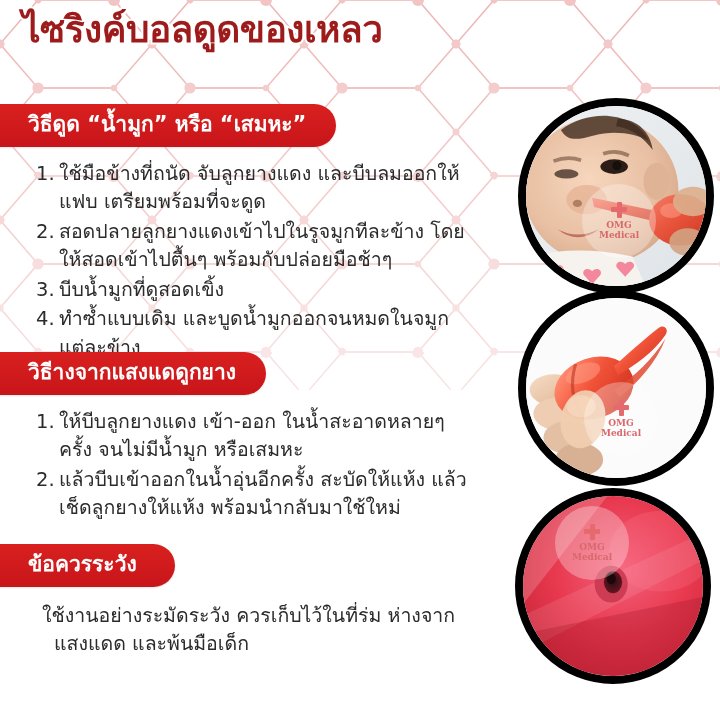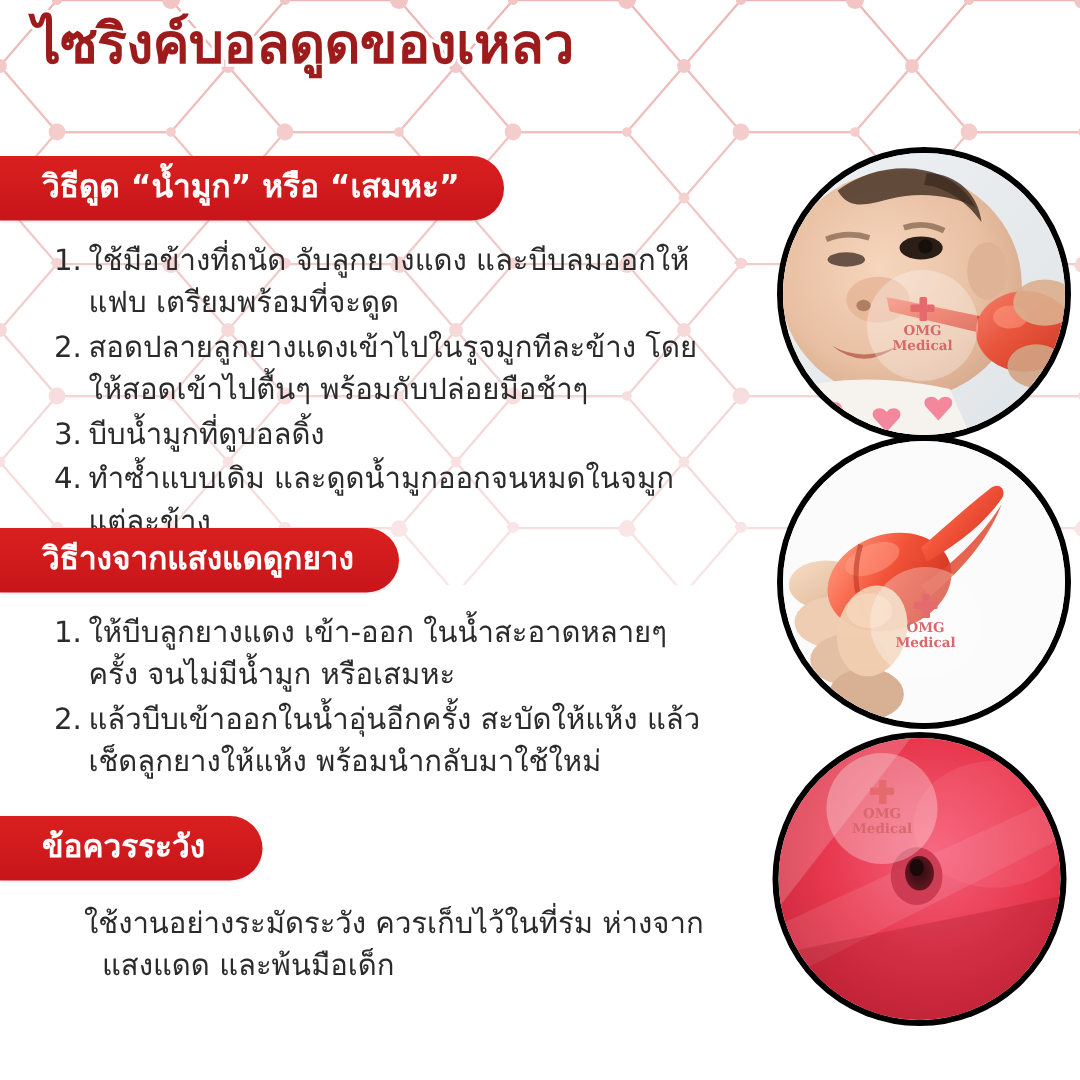--- a/index.html
+++ b/index.html
@@ -94,38 +94,38 @@
     padding-left:23px;
     margin-bottom:1px;
   }
   .list li .num {
     position:absolute;
     left:0; top:0;
     color:#2b2b2b;
     font-size:19.5px;
   }
   .note {
-    margin:15px 0 0 14px;
+    margin:15px 0 0 0;
     padding:0 24px 0 54px;
     font-size:19.5px;
     line-height:1.46;
     color:#2b2b2b;
     text-indent:-12px;
   }
 
   
   #right-col {
     position:absolute;
     left:505px; top:0;
     width:215px; height:720px;
   }
   .photo-circle {
     position:absolute;
     border-radius:50%;
-    border:4px solid #000000;
+    border:8px solid #000000;
     overflow:hidden;
     background:#f4f2f0;
   }
   #circle-0 { left:13px; top:98px;  width:196px; height:196px; }
   #circle-1 { left:13px; top:290px; width:196px; height:196px; }
   #circle-2 { left:10px; top:488px; width:196px; height:196px; }
 
   .photo-inner { position:absolute; inset:0; }
 
   
@@ -207,25 +207,25 @@
         <li>
           <span class="num">1.</span>
           <span>ใช้มือข้างที่ถนัด จับลูกยางแดง และบีบลมออกให้แฟบ เตรียมพร้อมที่จะดูด</span>
         </li>
         <li>
           <span class="num">2.</span>
           <span>สอดปลายลูกยางแดงเข้าไปในรูจมูกทีละข้าง โดยให้สอดเข้าไปตื้นๆ พร้อมกับปล่อยมือช้าๆ</span>
         </li>
         <li>
           <span class="num">3.</span>
-          <span>บีบน้ำมูกที่ดูบอลดิ้ง</span>
+          <span>บีบน้ำมูกที่ดูสอดเขิ้ง</span>
         </li>
         <li>
           <span class="num">4.</span>
-          <span>ทำซ้ำแบบเดิม และดูดน้ำมูกออกจนหมดในจมูกแต่ละข้าง</span>
+          <span>ทำซ้ำแบบเดิม และบูดน้ำมูกออกจนหมดในจมูกแต่ละข้าง</span>
         </li>
       </ul>
     </div>
 
     <div class="section" id="section-1">
       <div class="pill">วิธีางจากแสงแดดูกยาง</div>
       <ul class="list">
         <li>
           <span class="num">1.</span>
           <span>ให้บีบลูกยางแดง เข้า-ออก ในน้ำสะอาดหลายๆ ครั้ง จนไม่มีน้ำมูก หรือเสมหะ</span>

